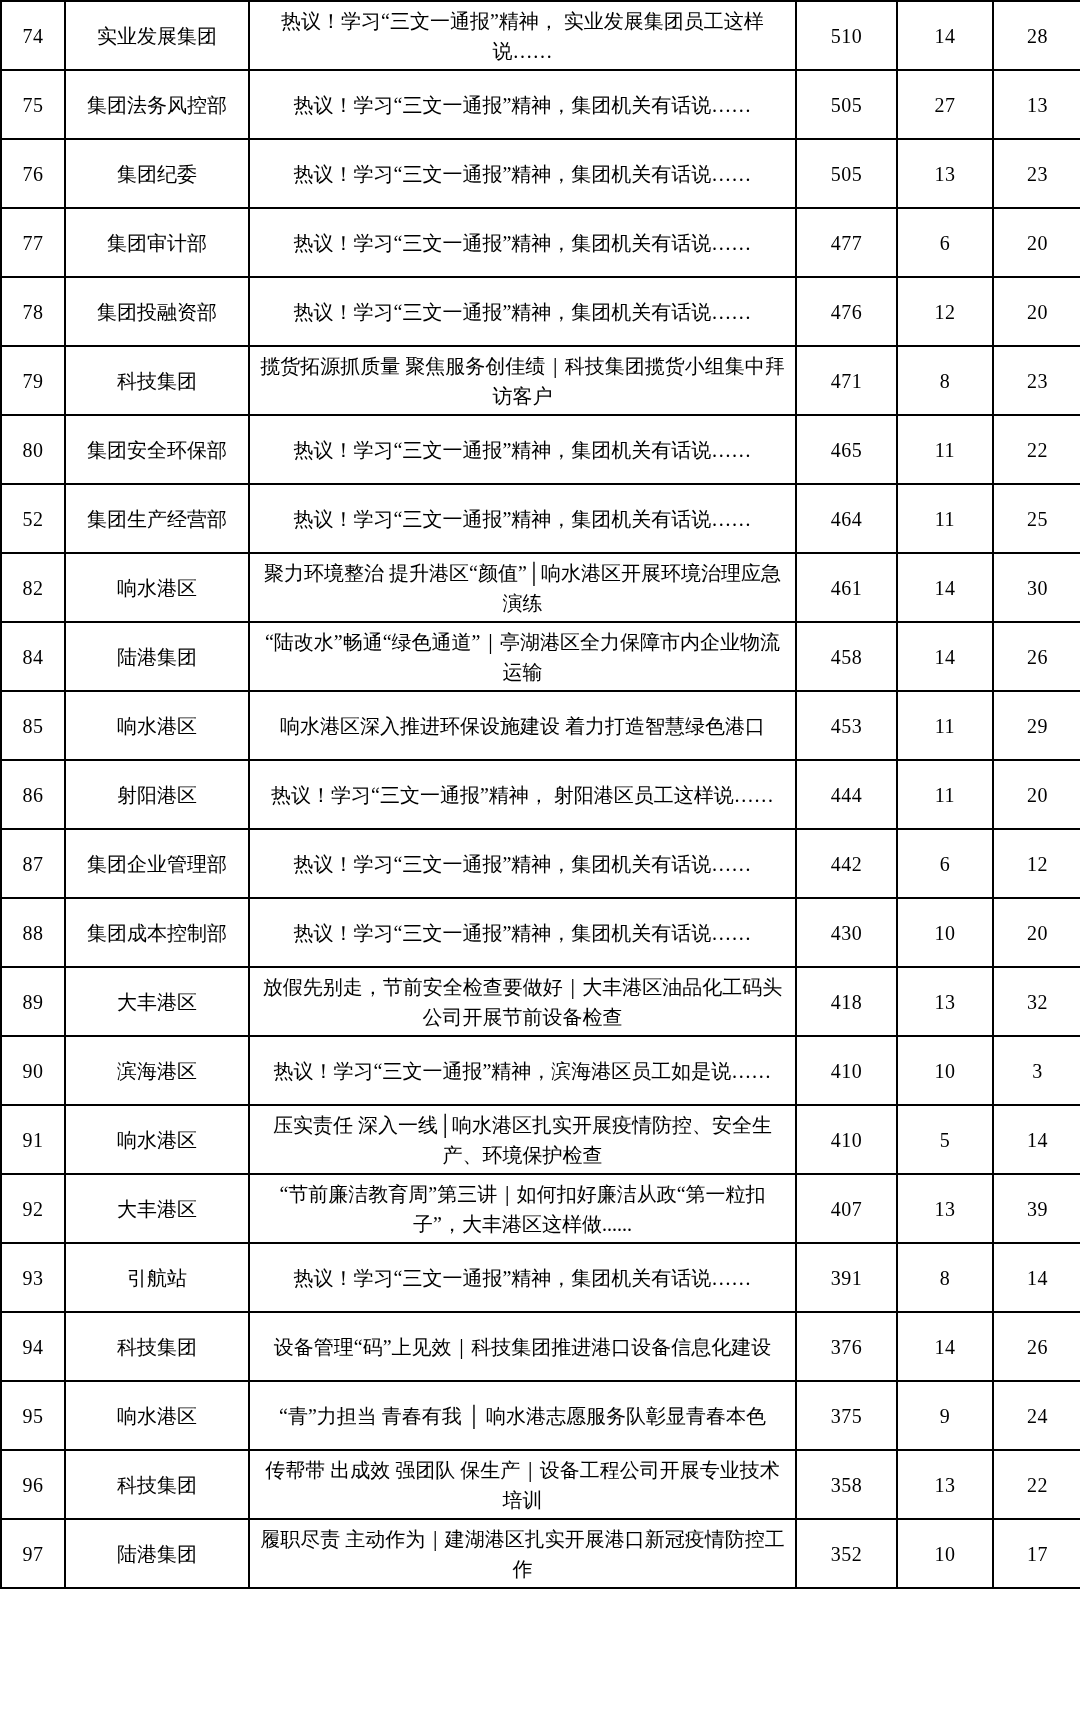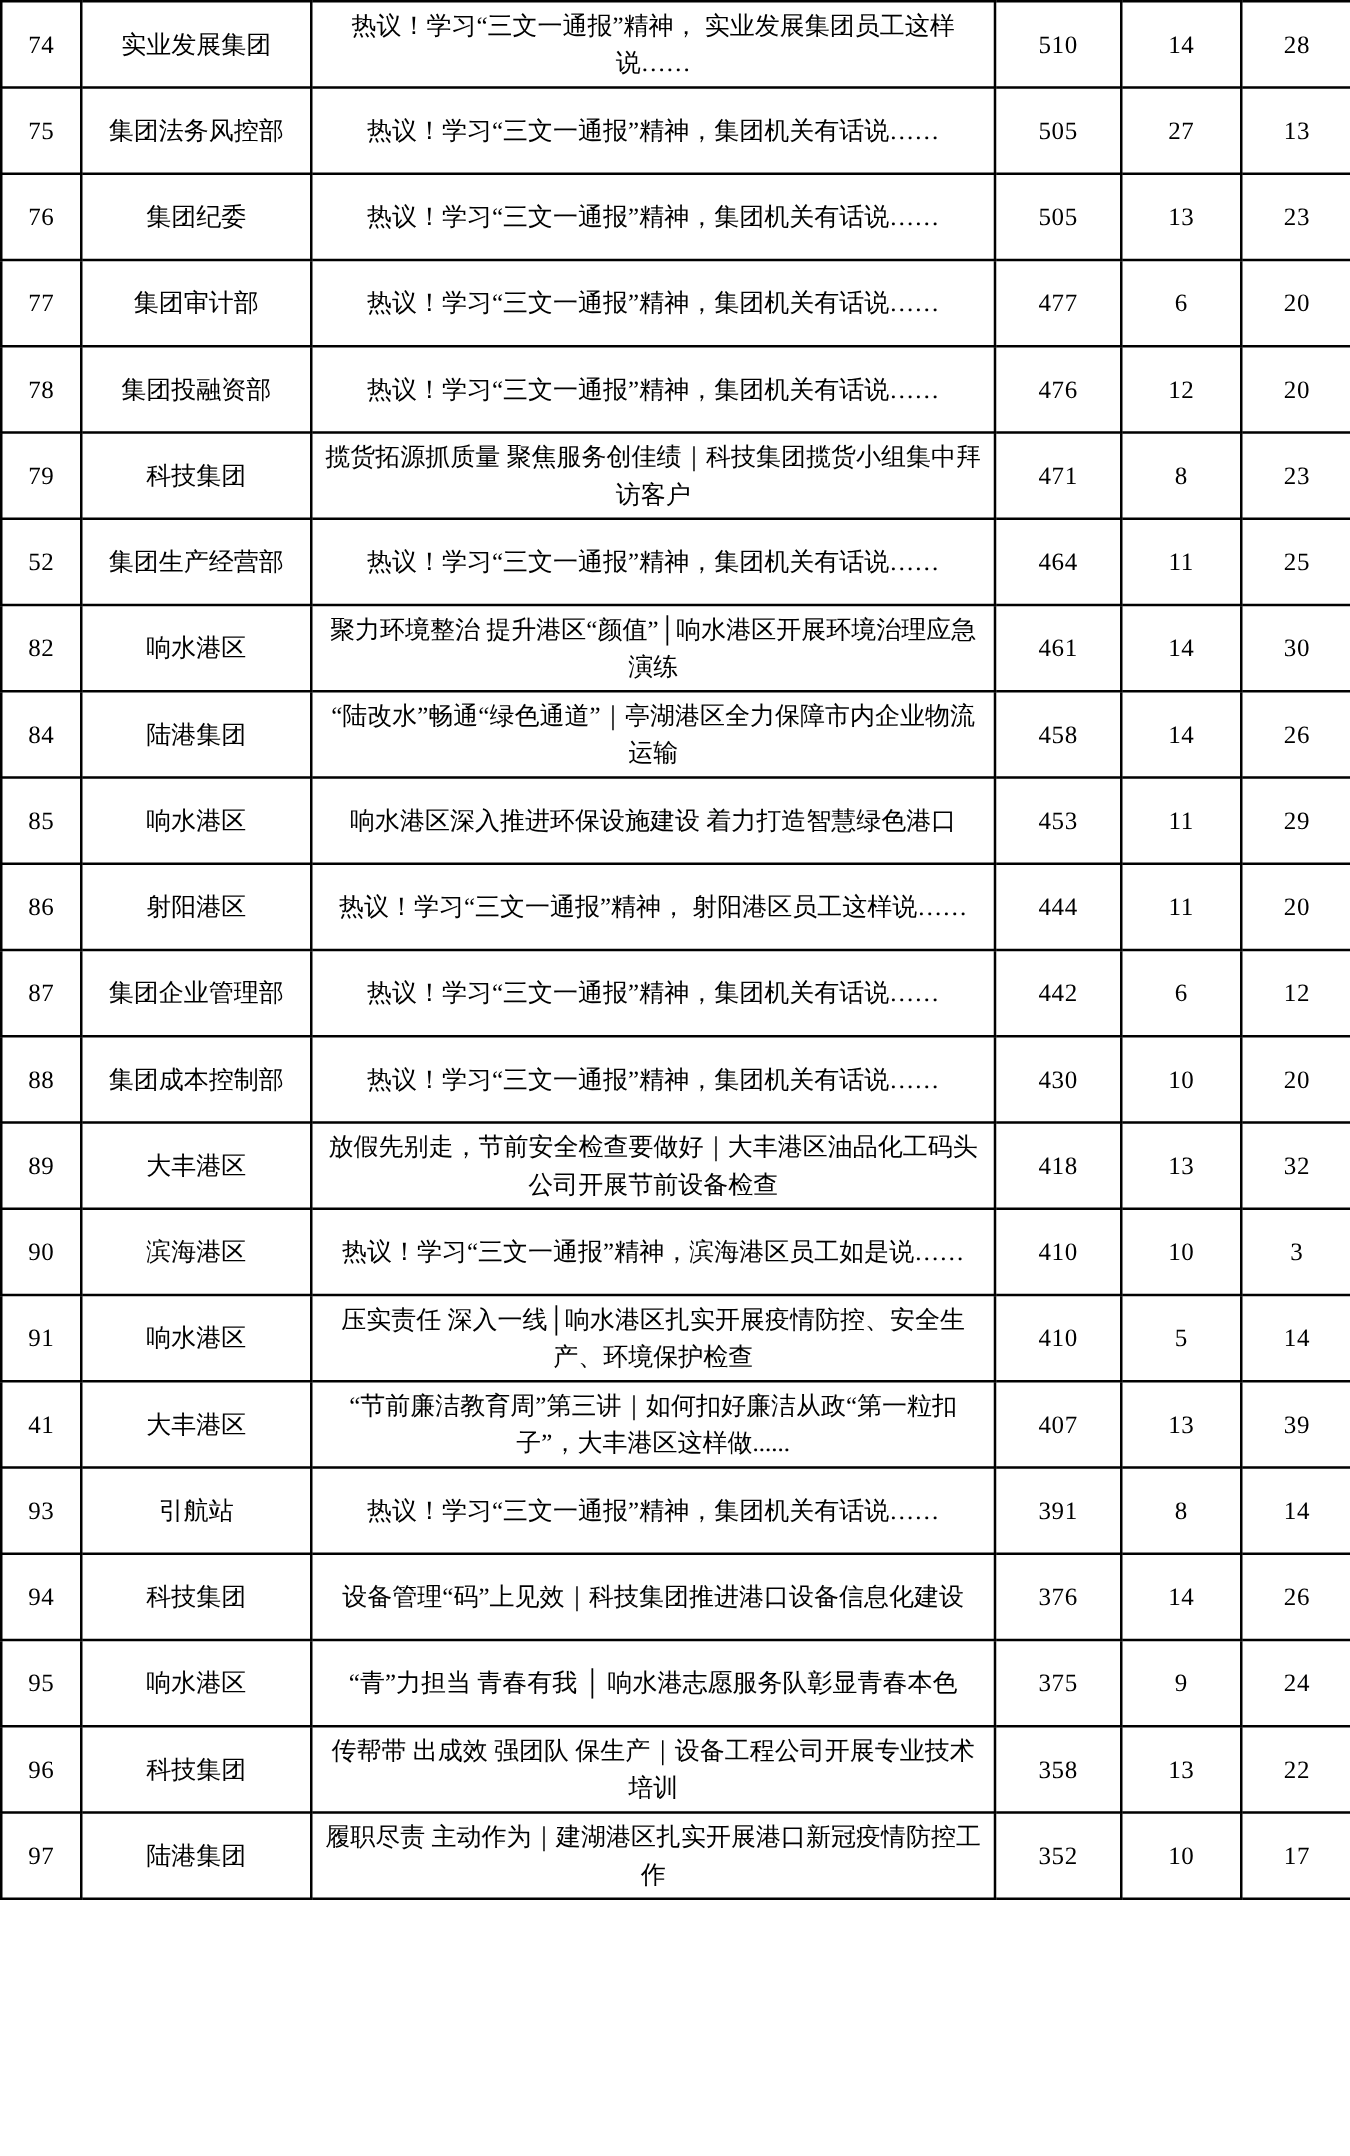--- a/index.html
+++ b/index.html
@@ -99,20 +99,28 @@
       </tr>
       <tr>
         <td class="col-no">79</td>
         <td class="col-unit">科技集团</td>
         <td class="col-title">揽货拓源抓质量 聚焦服务创佳绩｜科技集团揽货小组集中拜访客户</td>
         <td class="col-num">471</td>
         <td class="col-num">8</td>
         <td class="col-num">23</td>
       </tr>
       <tr>
+        <td class="col-no">80</td>
+        <td class="col-unit">集团安全环保部</td>
+        <td class="col-title">热议！学习“三文一通报”精神，集团机关有话说……</td>
+        <td class="col-num">465</td>
+        <td class="col-num">11</td>
+        <td class="col-num">22</td>
+      </tr>
+      <tr>
         <td class="col-no">52</td>
         <td class="col-unit">集团生产经营部</td>
         <td class="col-title">热议！学习“三文一通报”精神，集团机关有话说……</td>
         <td class="col-num">464</td>
         <td class="col-num">11</td>
         <td class="col-num">25</td>
       </tr>
       <tr>
         <td class="col-no">82</td>
         <td class="col-unit">响水港区</td>
@@ -179,21 +187,21 @@
       </tr>
       <tr>
         <td class="col-no">91</td>
         <td class="col-unit">响水港区</td>
         <td class="col-title">压实责任 深入一线│响水港区扎实开展疫情防控、安全生产、环境保护检查</td>
         <td class="col-num">410</td>
         <td class="col-num">5</td>
         <td class="col-num">14</td>
       </tr>
       <tr>
-        <td class="col-no">41</td>
+        <td class="col-no">92</td>
         <td class="col-unit">大丰港区</td>
         <td class="col-title">“节前廉洁教育周”第三讲｜如何扣好廉洁从政“第一粒扣子”，大丰港区这样做......</td>
         <td class="col-num">407</td>
         <td class="col-num">13</td>
         <td class="col-num">39</td>
       </tr>
       <tr>
         <td class="col-no">93</td>
         <td class="col-unit">引航站</td>
         <td class="col-title">热议！学习“三文一通报”精神，集团机关有话说……</td>

